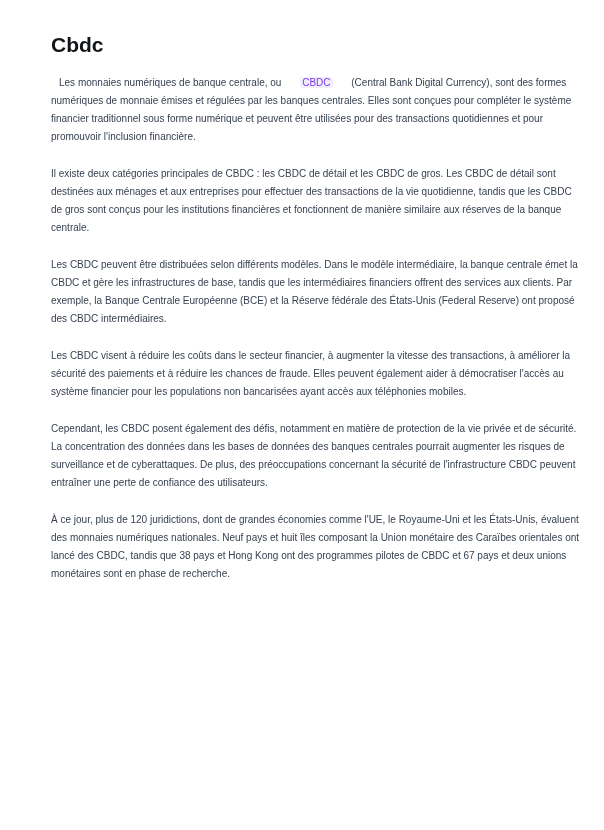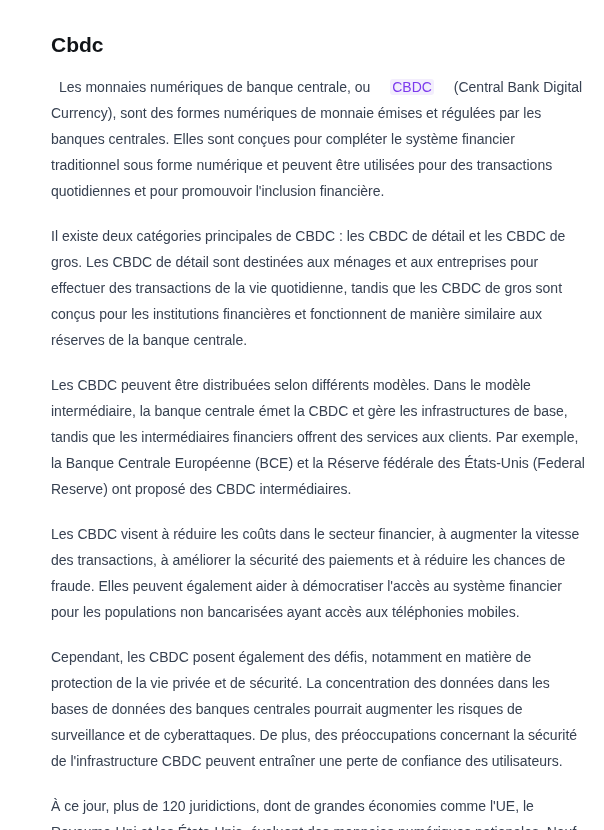--- a/index.html
+++ b/index.html
@@ -12,22 +12,22 @@
     -webkit-font-smoothing: antialiased;
   }
   .article-title {
     font-size: 21px;
     line-height: 26px;
     font-weight: 700;
     color: var(--title-text, #111418);
     margin-bottom: 16px;
   }
   .paragraph {
-    font-size: 14px;
-    line-height: 26px;
+    font-size: 10px;
+    line-height: 18px;
     color: var(--body-text, #374151);
     margin-bottom: 19px;
   }
   .term-link {
     color: var(--link-text, #7C3AED);
     background: var(--link-background, #F3EEFD);
     border-radius: 3px;
     padding: 0 2px;
     text-decoration: none;
     cursor: pointer;

